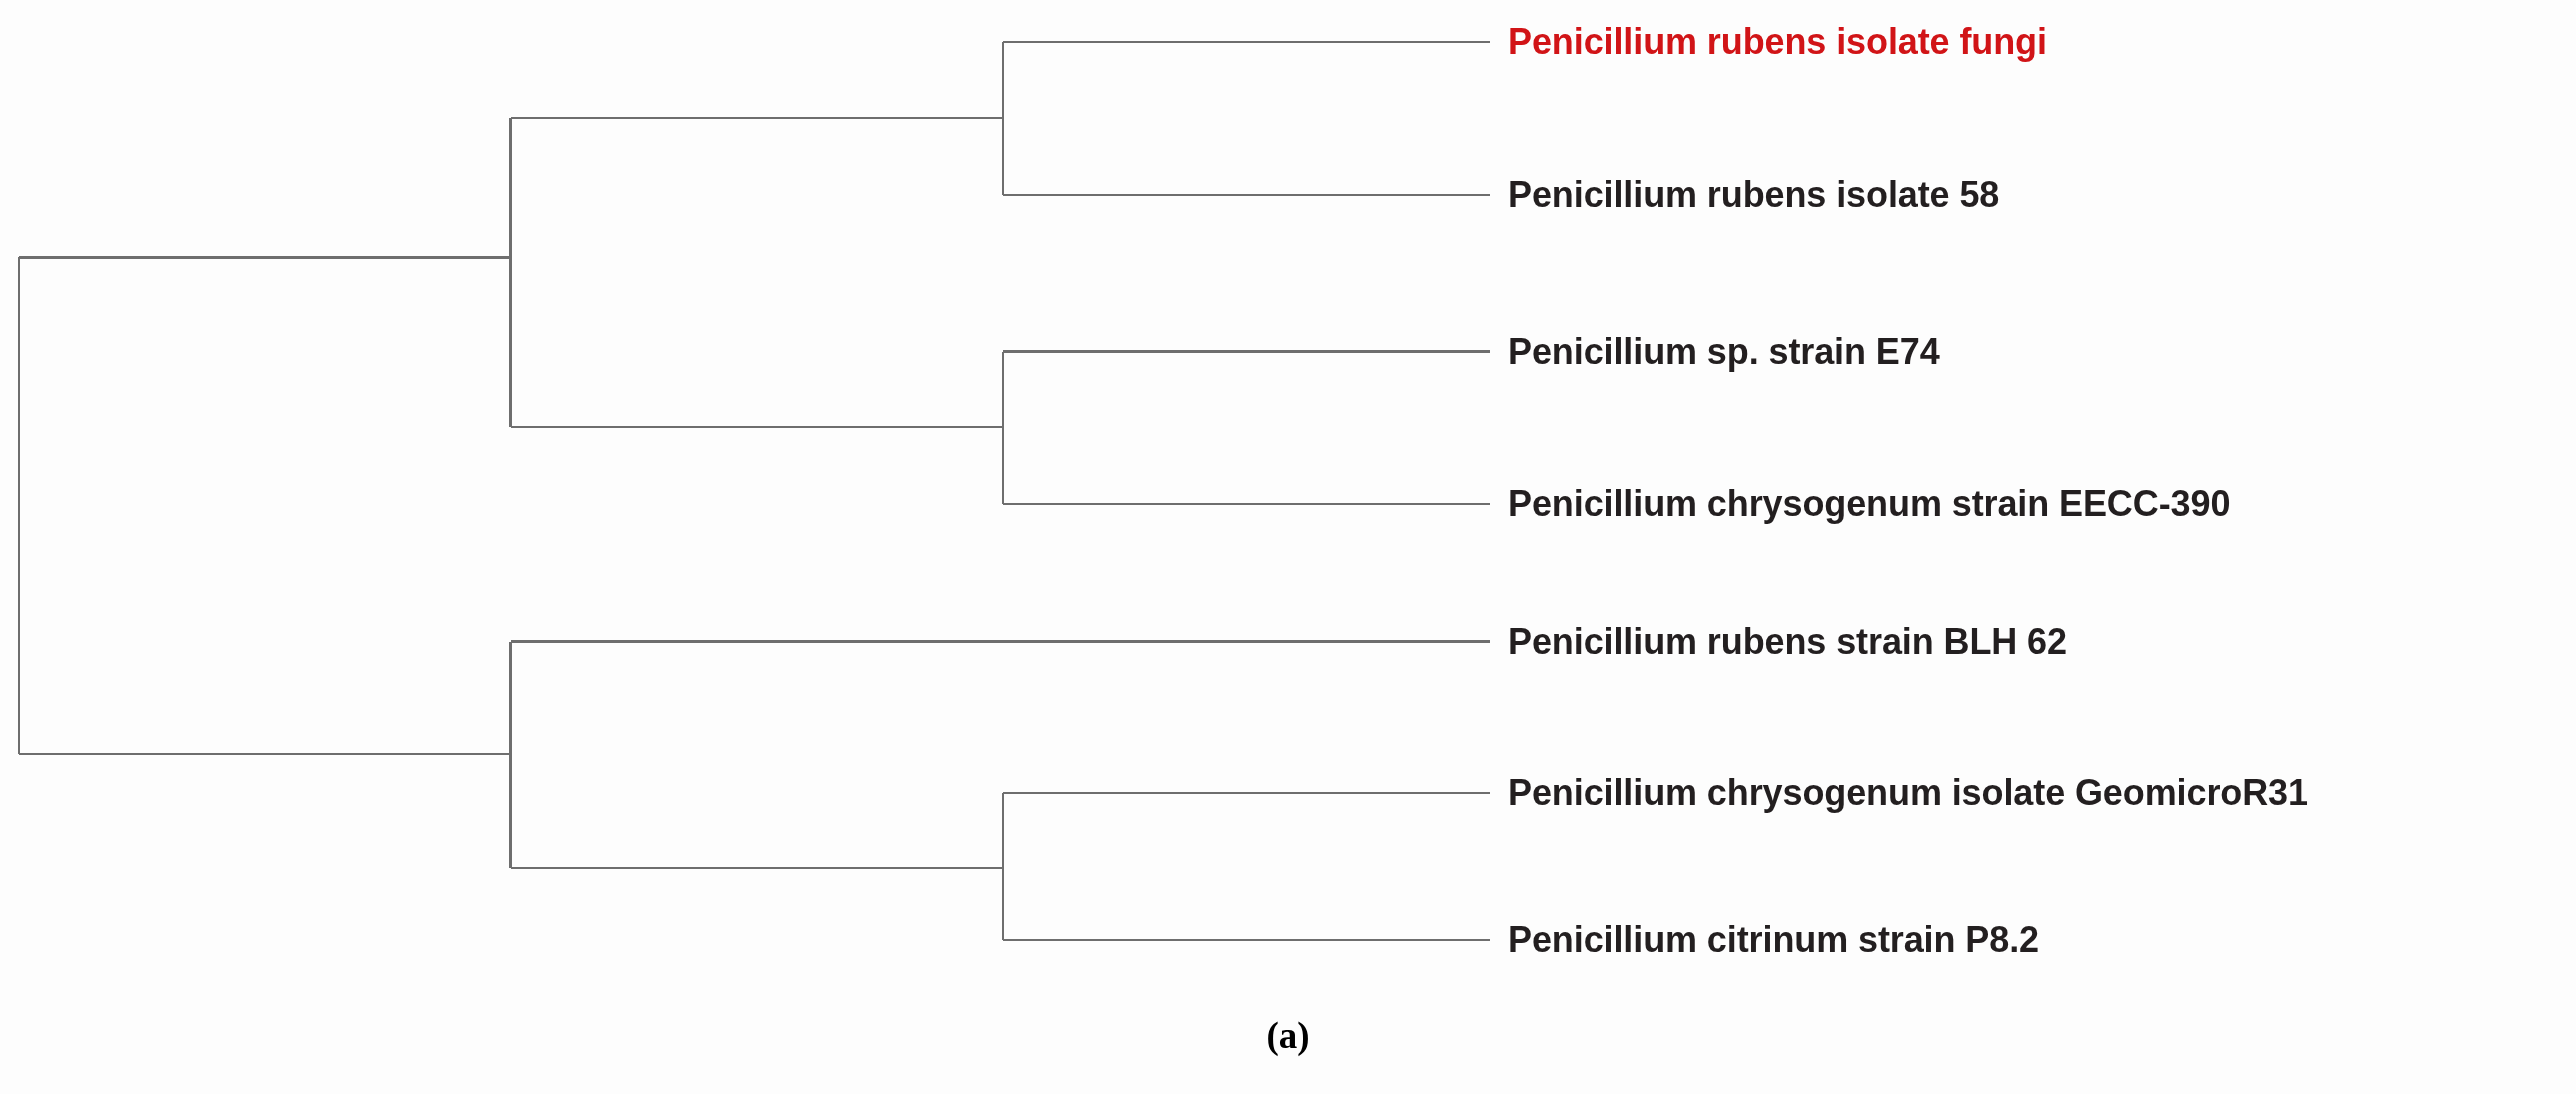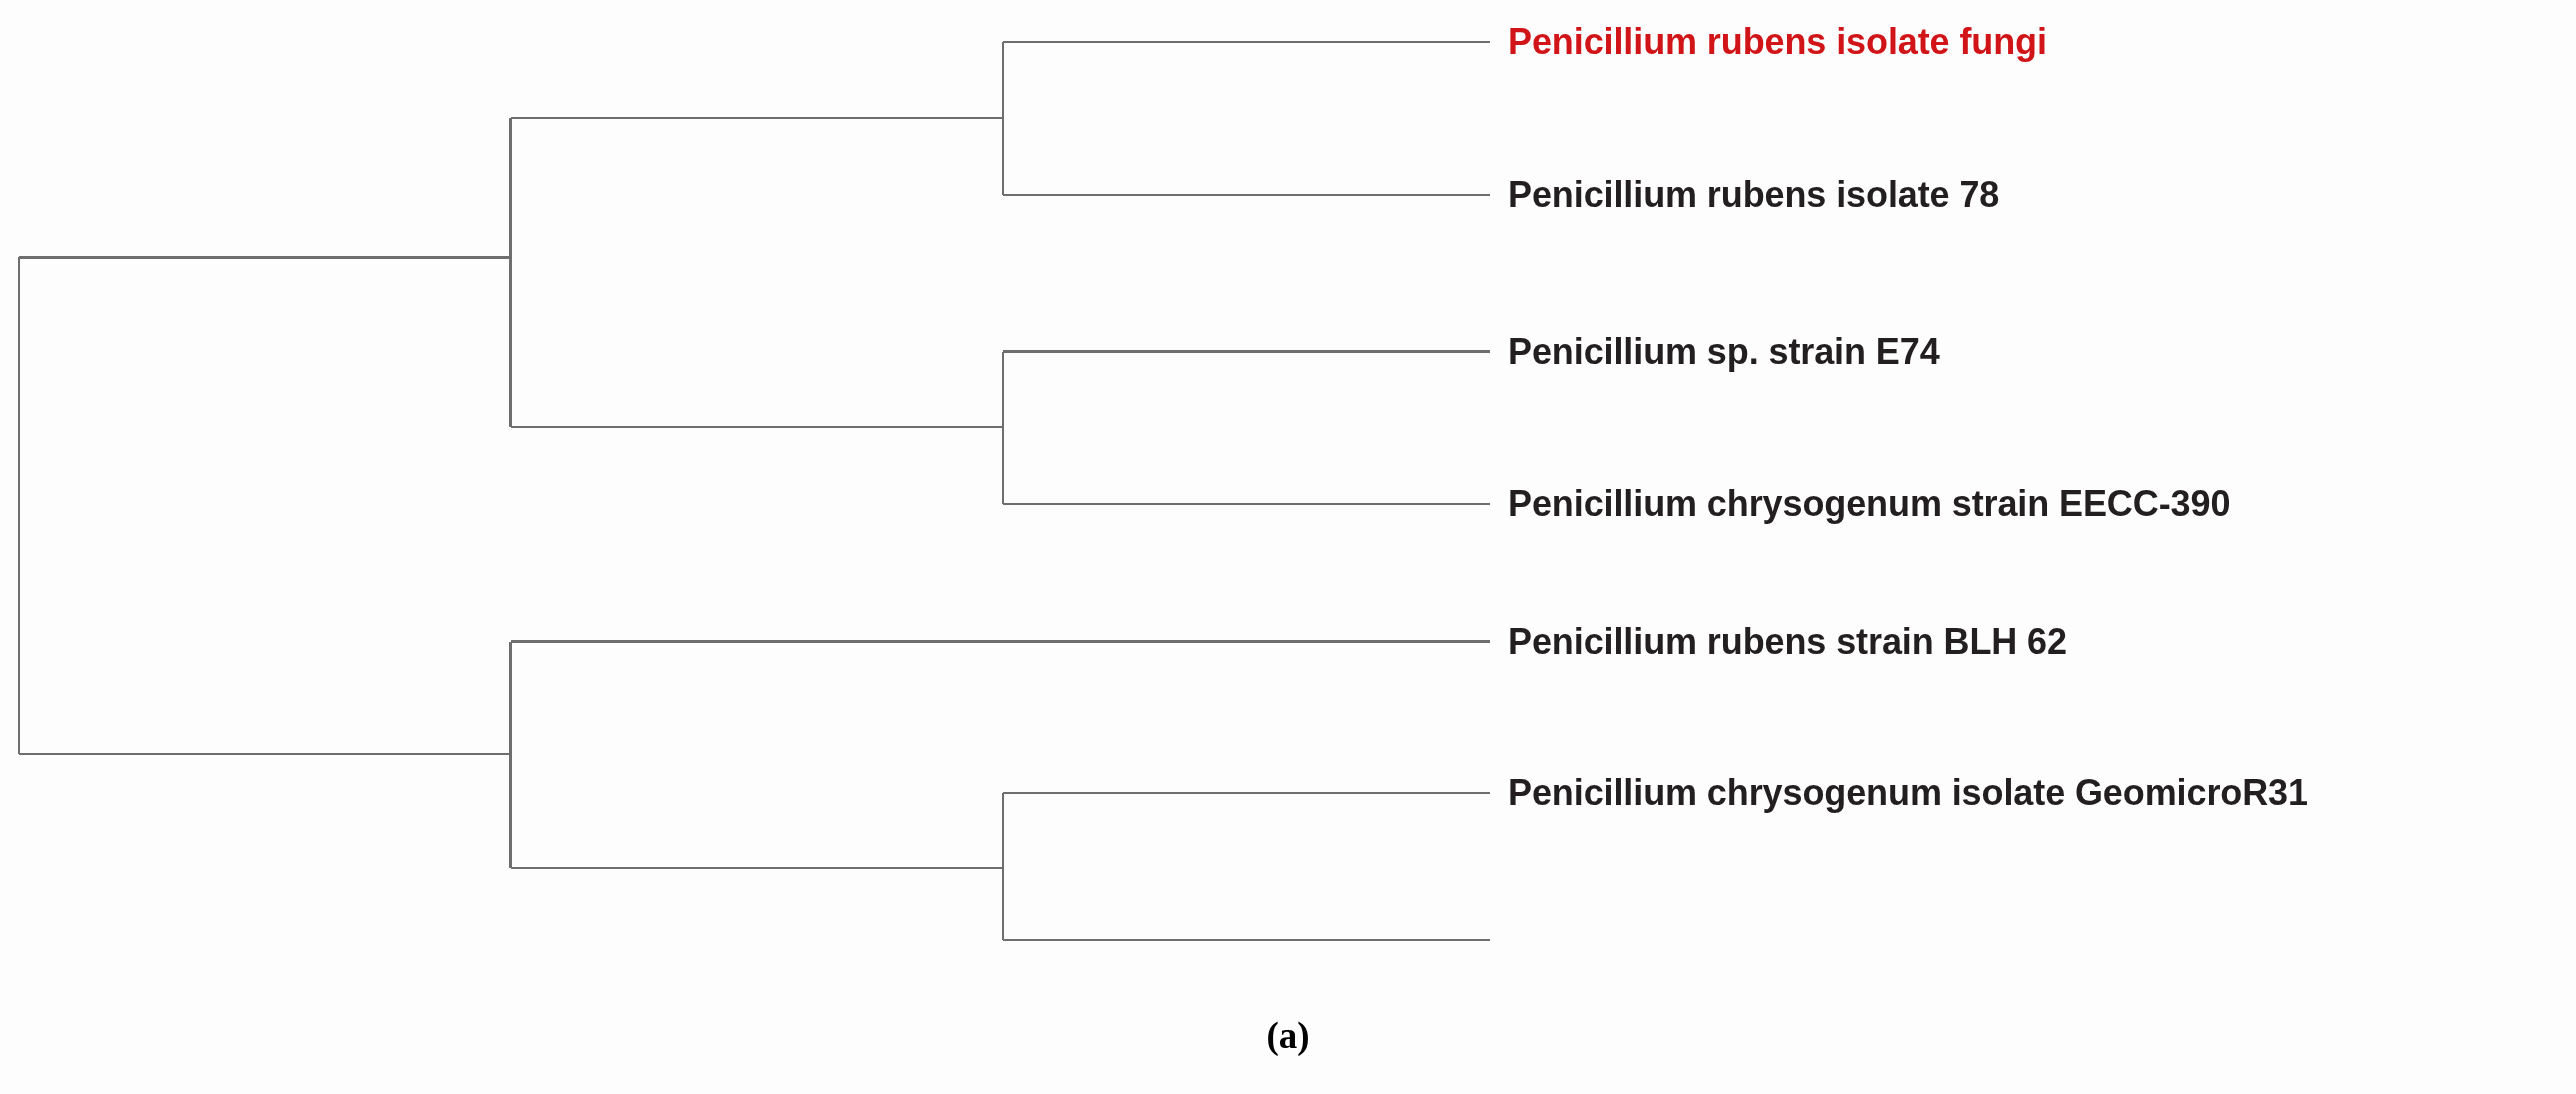--- a/index.html
+++ b/index.html
@@ -75,22 +75,23 @@
       <line x1="694" y1="1180" x2="1363" y2="1180" stroke="#6e6e6e" stroke-width="3.2" shape-rendering="crispEdges"></line>
       <line x1="1363" y1="57" x2="2025" y2="57" stroke="#6e6e6e" stroke-width="3.2" shape-rendering="crispEdges"></line>
       <line x1="1363" y1="265" x2="2025" y2="265" stroke="#6e6e6e" stroke-width="3.2" shape-rendering="crispEdges"></line>
       <line x1="1363" y1="478" x2="2025" y2="478" stroke="#6e6e6e" stroke-width="3.2" shape-rendering="crispEdges"></line>
       <line x1="1363" y1="685" x2="2025" y2="685" stroke="#6e6e6e" stroke-width="3.2" shape-rendering="crispEdges"></line>
       <line x1="1363" y1="1078" x2="2025" y2="1078" stroke="#6e6e6e" stroke-width="3.2" shape-rendering="crispEdges"></line>
       <line x1="1363" y1="1278" x2="2025" y2="1278" stroke="#6e6e6e" stroke-width="3.2" shape-rendering="crispEdges"></line>
     </svg>
 
   <div class="taxon-label highlight" style="left:1508px; top:42px;">Penicillium rubens isolate fungi</div>
-  <div class="taxon-label" style="left:1508px; top:195px;">Penicillium rubens isolate 78</div>
+  <div class="taxon-label" style="left:1508px; top:195px;">Penicillium rubens isolate 58</div>
   <div class="taxon-label" style="left:1508px; top:352px;">Penicillium sp. strain E74</div>
   <div class="taxon-label" style="left:1508px; top:504px;">Penicillium chrysogenum strain EECC-390</div>
   <div class="taxon-label" style="left:1508px; top:642px;">Penicillium rubens strain BLH 62</div>
   <div class="taxon-label" style="left:1508px; top:793px;">Penicillium chrysogenum isolate GeomicroR31</div>
+  <div class="taxon-label" style="left:1508px; top:940px;">Penicillium citrinum strain P8.2</div>
 
   <div id="panel-caption">(a)</div>
 
 </div>
 
 
 </body></html>

